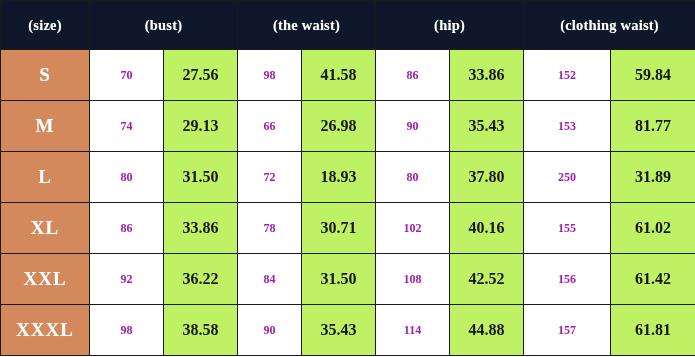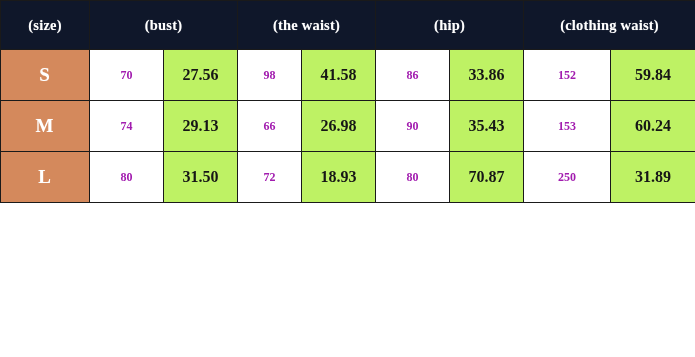--- a/index.html
+++ b/index.html
@@ -106,27 +106,60 @@
     </tr>
     <tr>
       <td class="size-cell">M</td>
       <td class="cm-cell">74</td>
       <td class="in-cell">29.13</td>
       <td class="cm-cell">66</td>
       <td class="in-cell">26.98</td>
       <td class="cm-cell">90</td>
       <td class="in-cell">35.43</td>
       <td class="cm-cell">153</td>
-      <td class="in-cell">60.24</td>
+      <td class="in-cell">81.77</td>
     </tr>
     <tr>
       <td class="size-cell">L</td>
       <td class="cm-cell">80</td>
       <td class="in-cell">31.50</td>
       <td class="cm-cell">72</td>
       <td class="in-cell">18.93</td>
       <td class="cm-cell">80</td>
-      <td class="in-cell">70.87</td>
+      <td class="in-cell">37.80</td>
       <td class="cm-cell">250</td>
       <td class="in-cell">31.89</td>
+    </tr>
+    <tr>
+      <td class="size-cell">XL</td>
+      <td class="cm-cell">86</td>
+      <td class="in-cell">33.86</td>
+      <td class="cm-cell">78</td>
+      <td class="in-cell">30.71</td>
+      <td class="cm-cell">102</td>
+      <td class="in-cell">40.16</td>
+      <td class="cm-cell">155</td>
+      <td class="in-cell">61.02</td>
+    </tr>
+    <tr>
+      <td class="size-cell">XXL</td>
+      <td class="cm-cell">92</td>
+      <td class="in-cell">36.22</td>
+      <td class="cm-cell">84</td>
+      <td class="in-cell">31.50</td>
+      <td class="cm-cell">108</td>
+      <td class="in-cell">42.52</td>
+      <td class="cm-cell">156</td>
+      <td class="in-cell">61.42</td>
+    </tr>
+    <tr>
+      <td class="size-cell">XXXL</td>
+      <td class="cm-cell">98</td>
+      <td class="in-cell">38.58</td>
+      <td class="cm-cell">90</td>
+      <td class="in-cell">35.43</td>
+      <td class="cm-cell">114</td>
+      <td class="in-cell">44.88</td>
+      <td class="cm-cell">157</td>
+      <td class="in-cell">61.81</td>
     </tr>
   </tbody>
 </table>
 
 </body></html>

